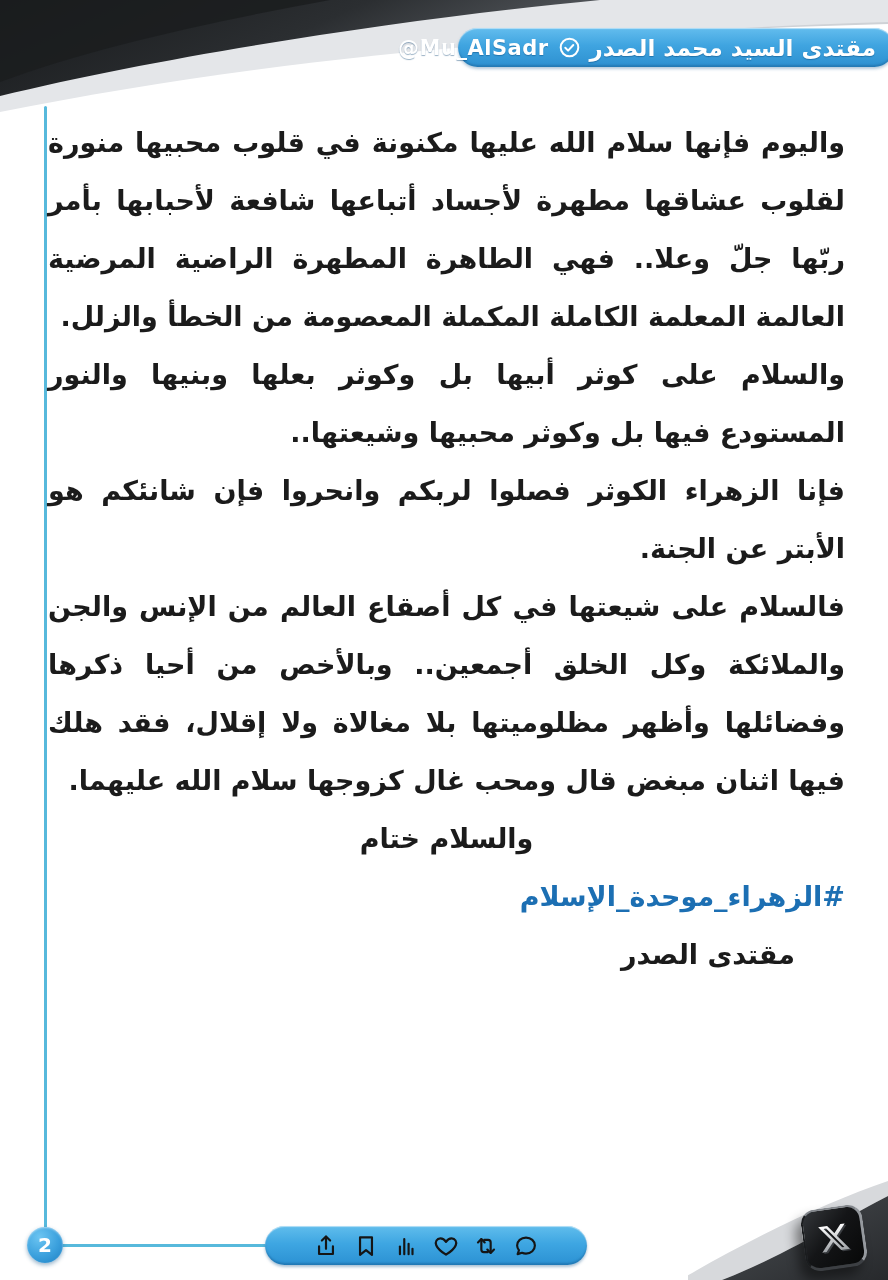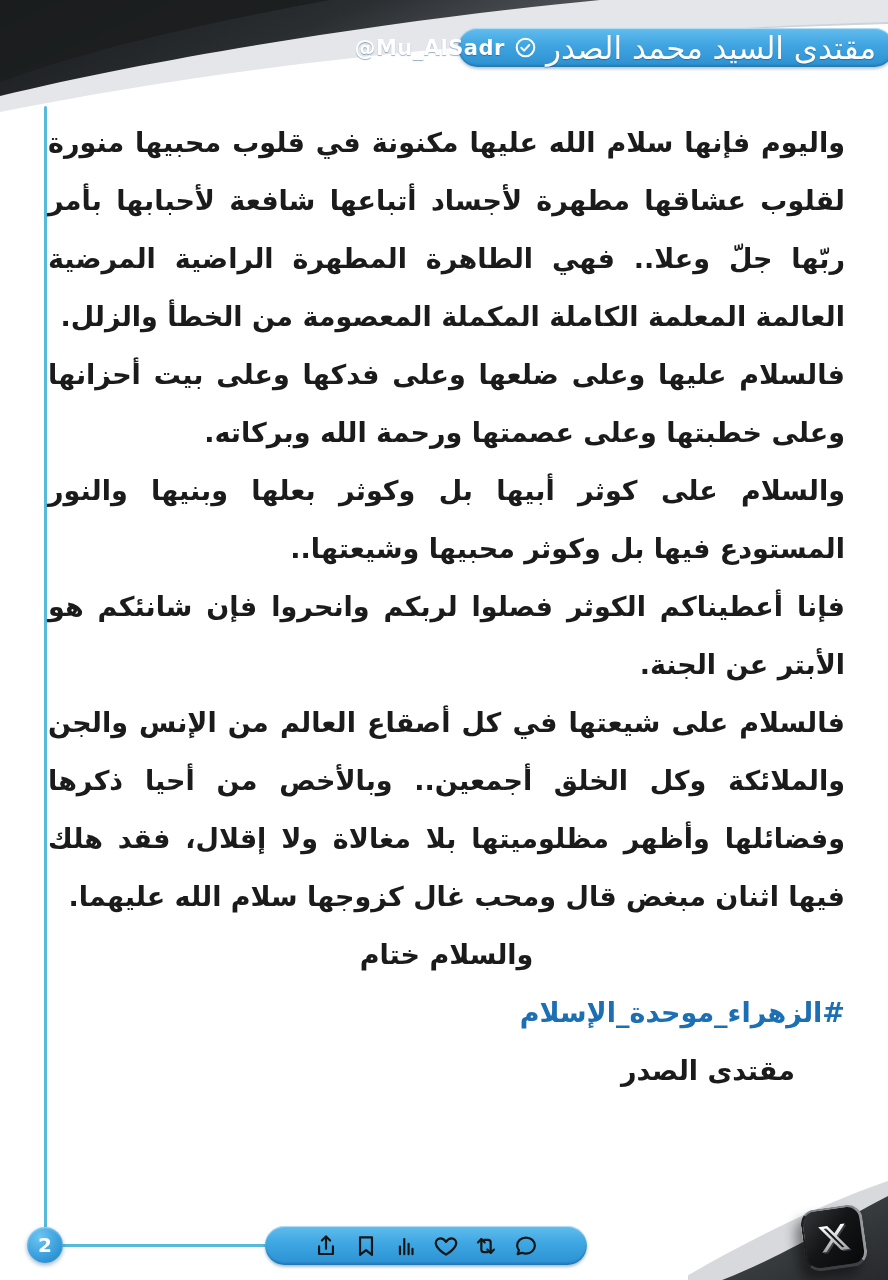--- a/index.html
+++ b/index.html
@@ -9,21 +9,21 @@
   
   #header-art{position:absolute;top:0;left:0;width:888px;height:120px;}
   .banner{
     position:absolute;top:28px;right:-6px;height:39px;width:436px;
     border-radius:20px;
     background:linear-gradient(180deg,#63bdee 0%,#3fa4e0 45%,#2d90d0 100%);
     box-shadow:0 2px 3px rgba(40,100,150,.35), inset 0 1px 1px rgba(255,255,255,.55), inset 0 -2px 2px rgba(20,80,130,.35);
     display:flex;flex-direction:row;align-items:center;justify-content:flex-start;
     direction:rtl;gap:9px;padding:0 18px 0 0;box-sizing:border-box;color:#fff;
   }
-  .banner .acct-name{font-size:31px;font-weight:normal;white-space:nowrap;text-shadow:0 1px 1px rgba(0,60,110,.4);}
+  .banner .acct-name{font-size:23px;font-weight:bold;white-space:nowrap;text-shadow:0 1px 1px rgba(0,60,110,.4);}
   .banner .acct-handle{font-size:21px;font-weight:bold;direction:ltr;letter-spacing:.5px;text-shadow:0 1px 1px rgba(0,60,110,.4);}
   .badge{display:inline-flex;align-items:center;}
 
   
   #content{
     position:absolute;top:114px;right:43px;left:48px;
     direction:rtl;color:#1b1b1b;
   }
   #content p{
     margin:0;font-size:27px;font-weight:bold;line-height:58px;
@@ -101,23 +101,22 @@
   </div>
 
   <div class="v-line"></div>
   <div class="h-line"></div>
   <div class="page-circle">
     <span>2</span>
   </div>
 
   <div id="content">
     <p>واليوم فإنها سلام الله عليها مكنونة في قلوب محبيها منورة لقلوب عشاقها مطهرة لأجساد أتباعها شافعة لأحبابها بأمر ربّها جلّ وعلا.. فهي الطاهرة المطهرة الراضية المرضية العالمة المعلمة الكاملة المكملة المعصومة من الخطأ والزلل.</p>
-    <p>فالسلام عليها وعلى ضلعها وعلى فدكها وعلى بيت أحزانها وعلى خطبتها وعلى عصمتها ورحمة الله وبركاته.</p>
     <p>والسلام على كوثر أبيها بل وكوثر بعلها وبنيها والنور المستودع فيها بل وكوثر محبيها وشيعتها..</p>
-    <p>فإنا أعطيناكم الكوثر فصلوا لربكم وانحروا فإن شانئكم هو الأبتر عن الجنة.</p>
+    <p>فإنا الزهراء الكوثر فصلوا لربكم وانحروا فإن شانئكم هو الأبتر عن الجنة.</p>
     <p>فالسلام على شيعتها في كل أصقاع العالم من الإنس والجن والملائكة وكل الخلق أجمعين.. وبالأخص من أحيا ذكرها وفضائلها وأظهر مظلوميتها بلا مغالاة ولا إقلال، فقد هلك فيها اثنان مبغض قال ومحب غال كزوجها سلام الله عليهما.</p>
     <p class="short-line">والسلام ختام</p>
     <p class="hashtag short-line">#الزهراء_موحدة_الإسلام</p>
     <div class="signature">
       <div>مقتدى الصدر</div>
     </div>
   </div>
 
   <div class="action-pill">
     <svg width="26" height="26" viewBox="0 0 24 24" fill="none" stroke="#151515" stroke-width="2" stroke-linecap="round" stroke-linejoin="round">

